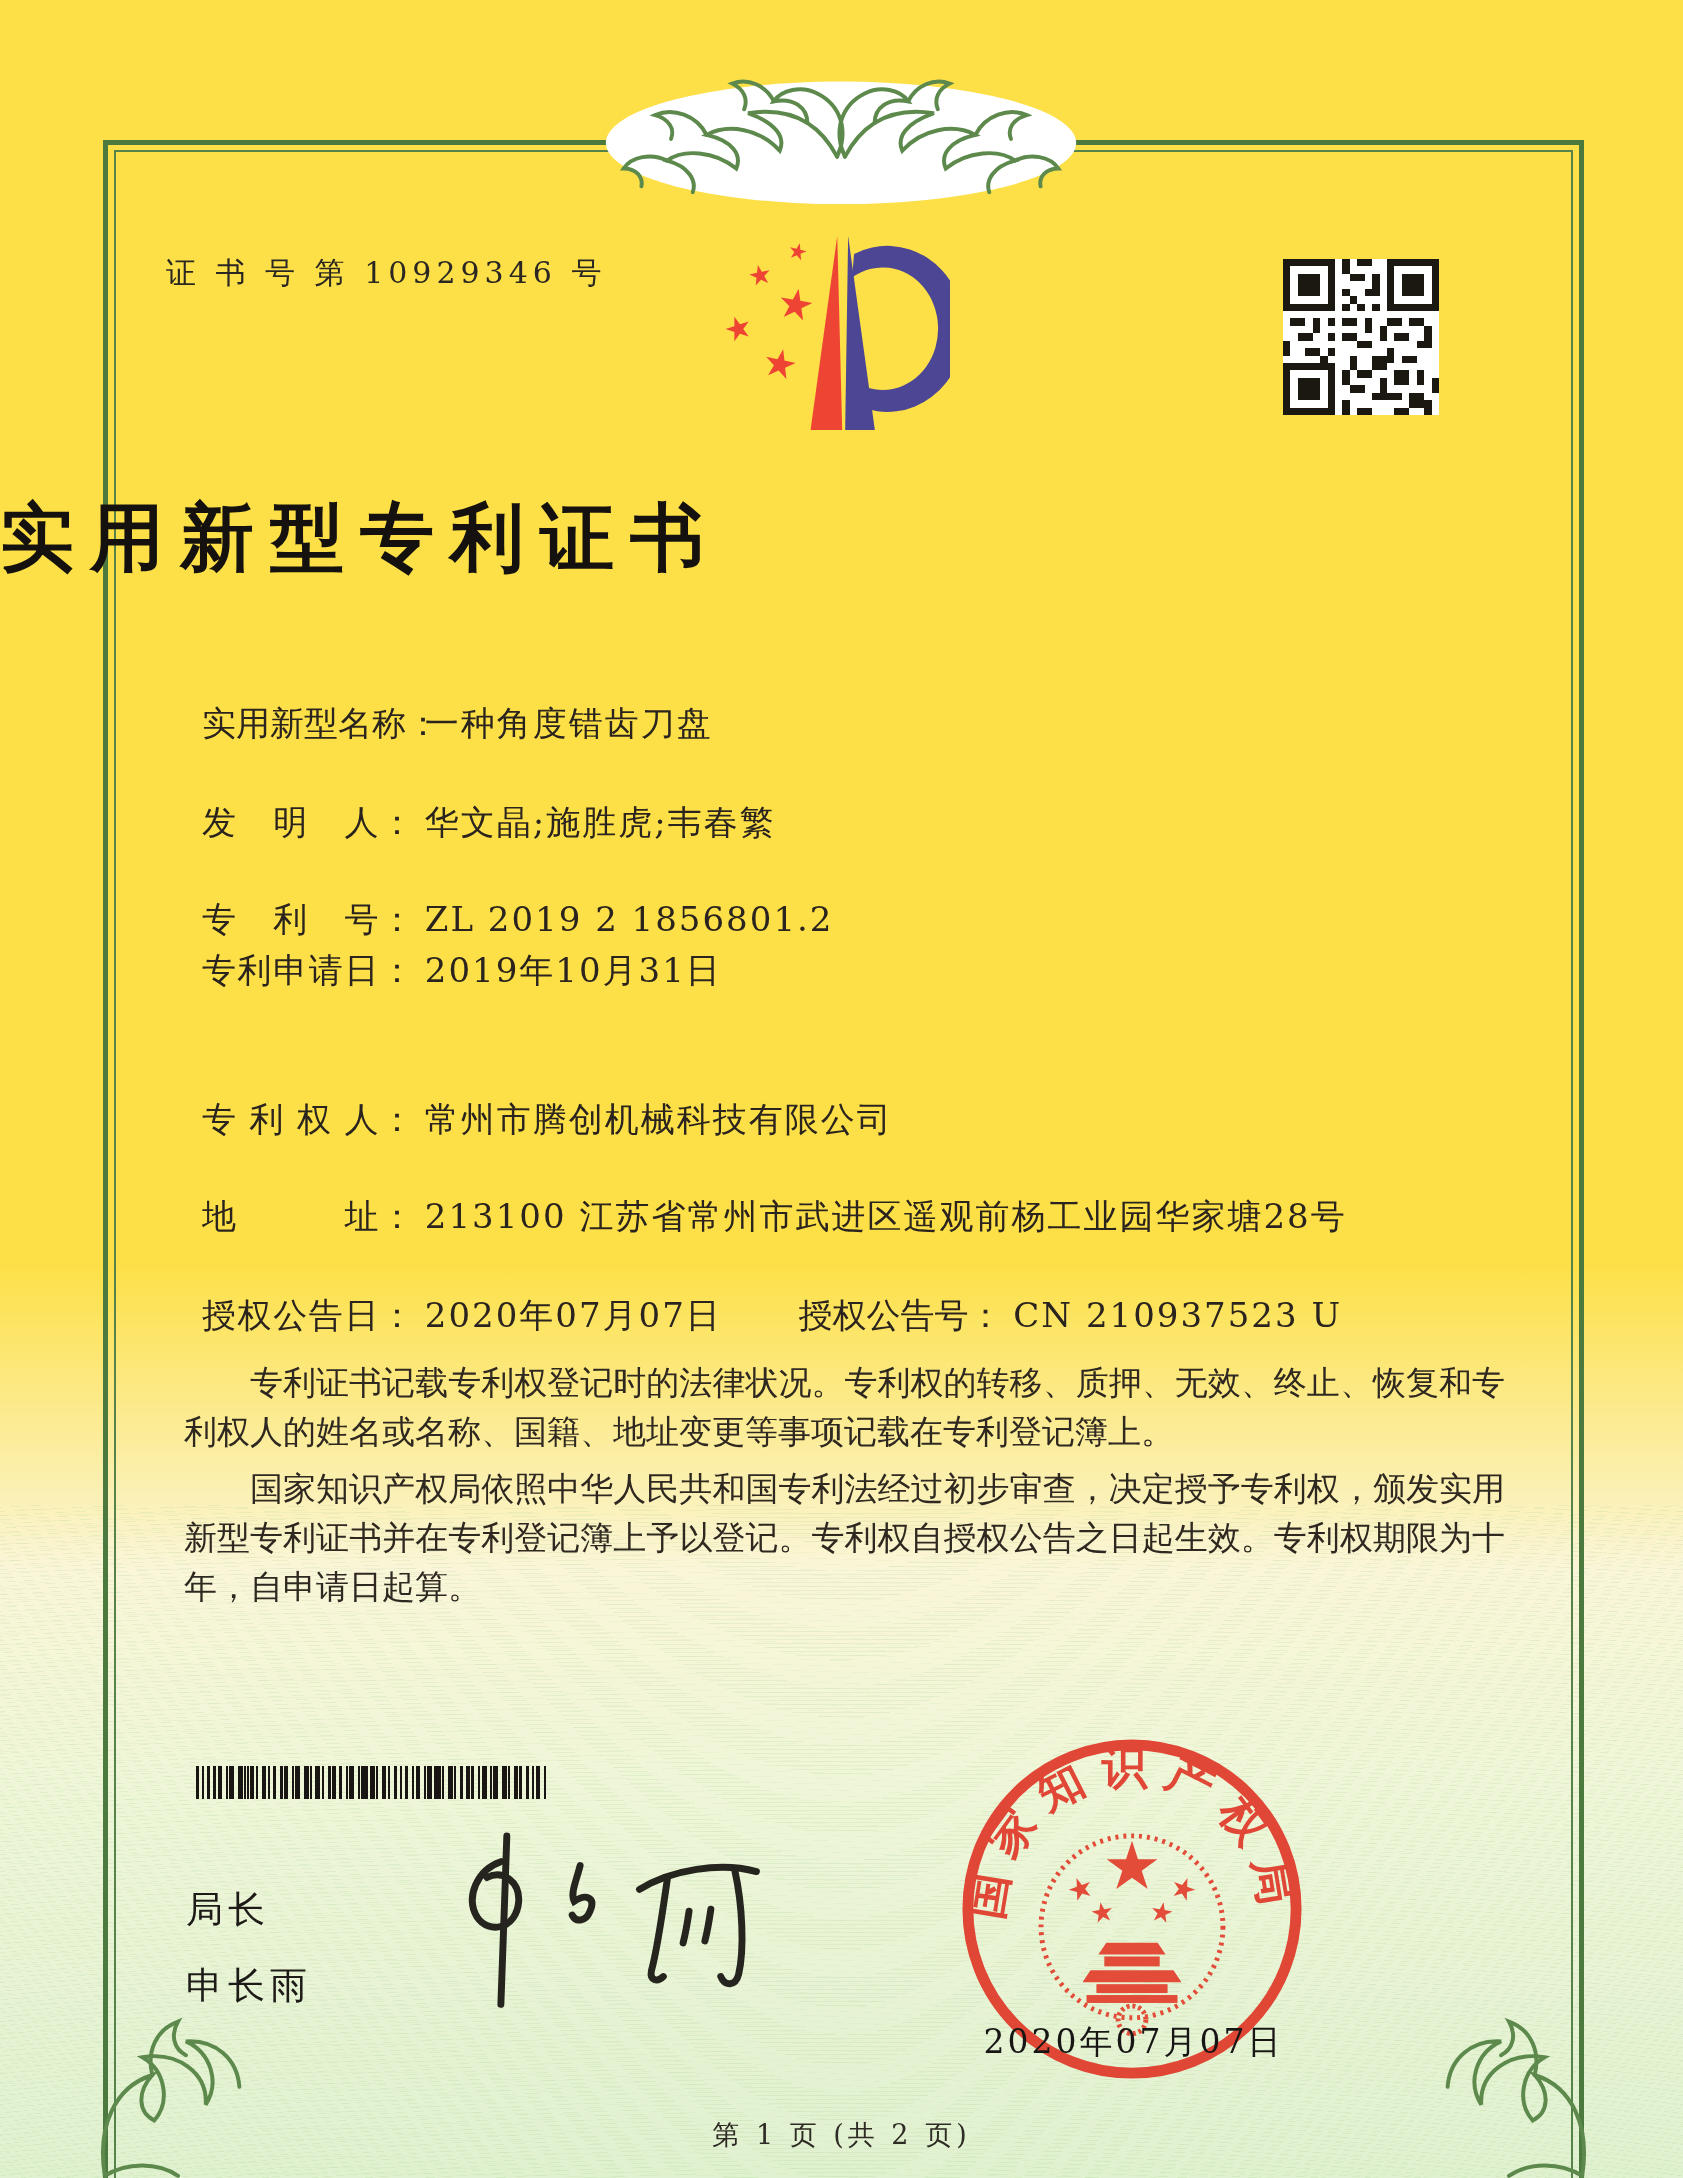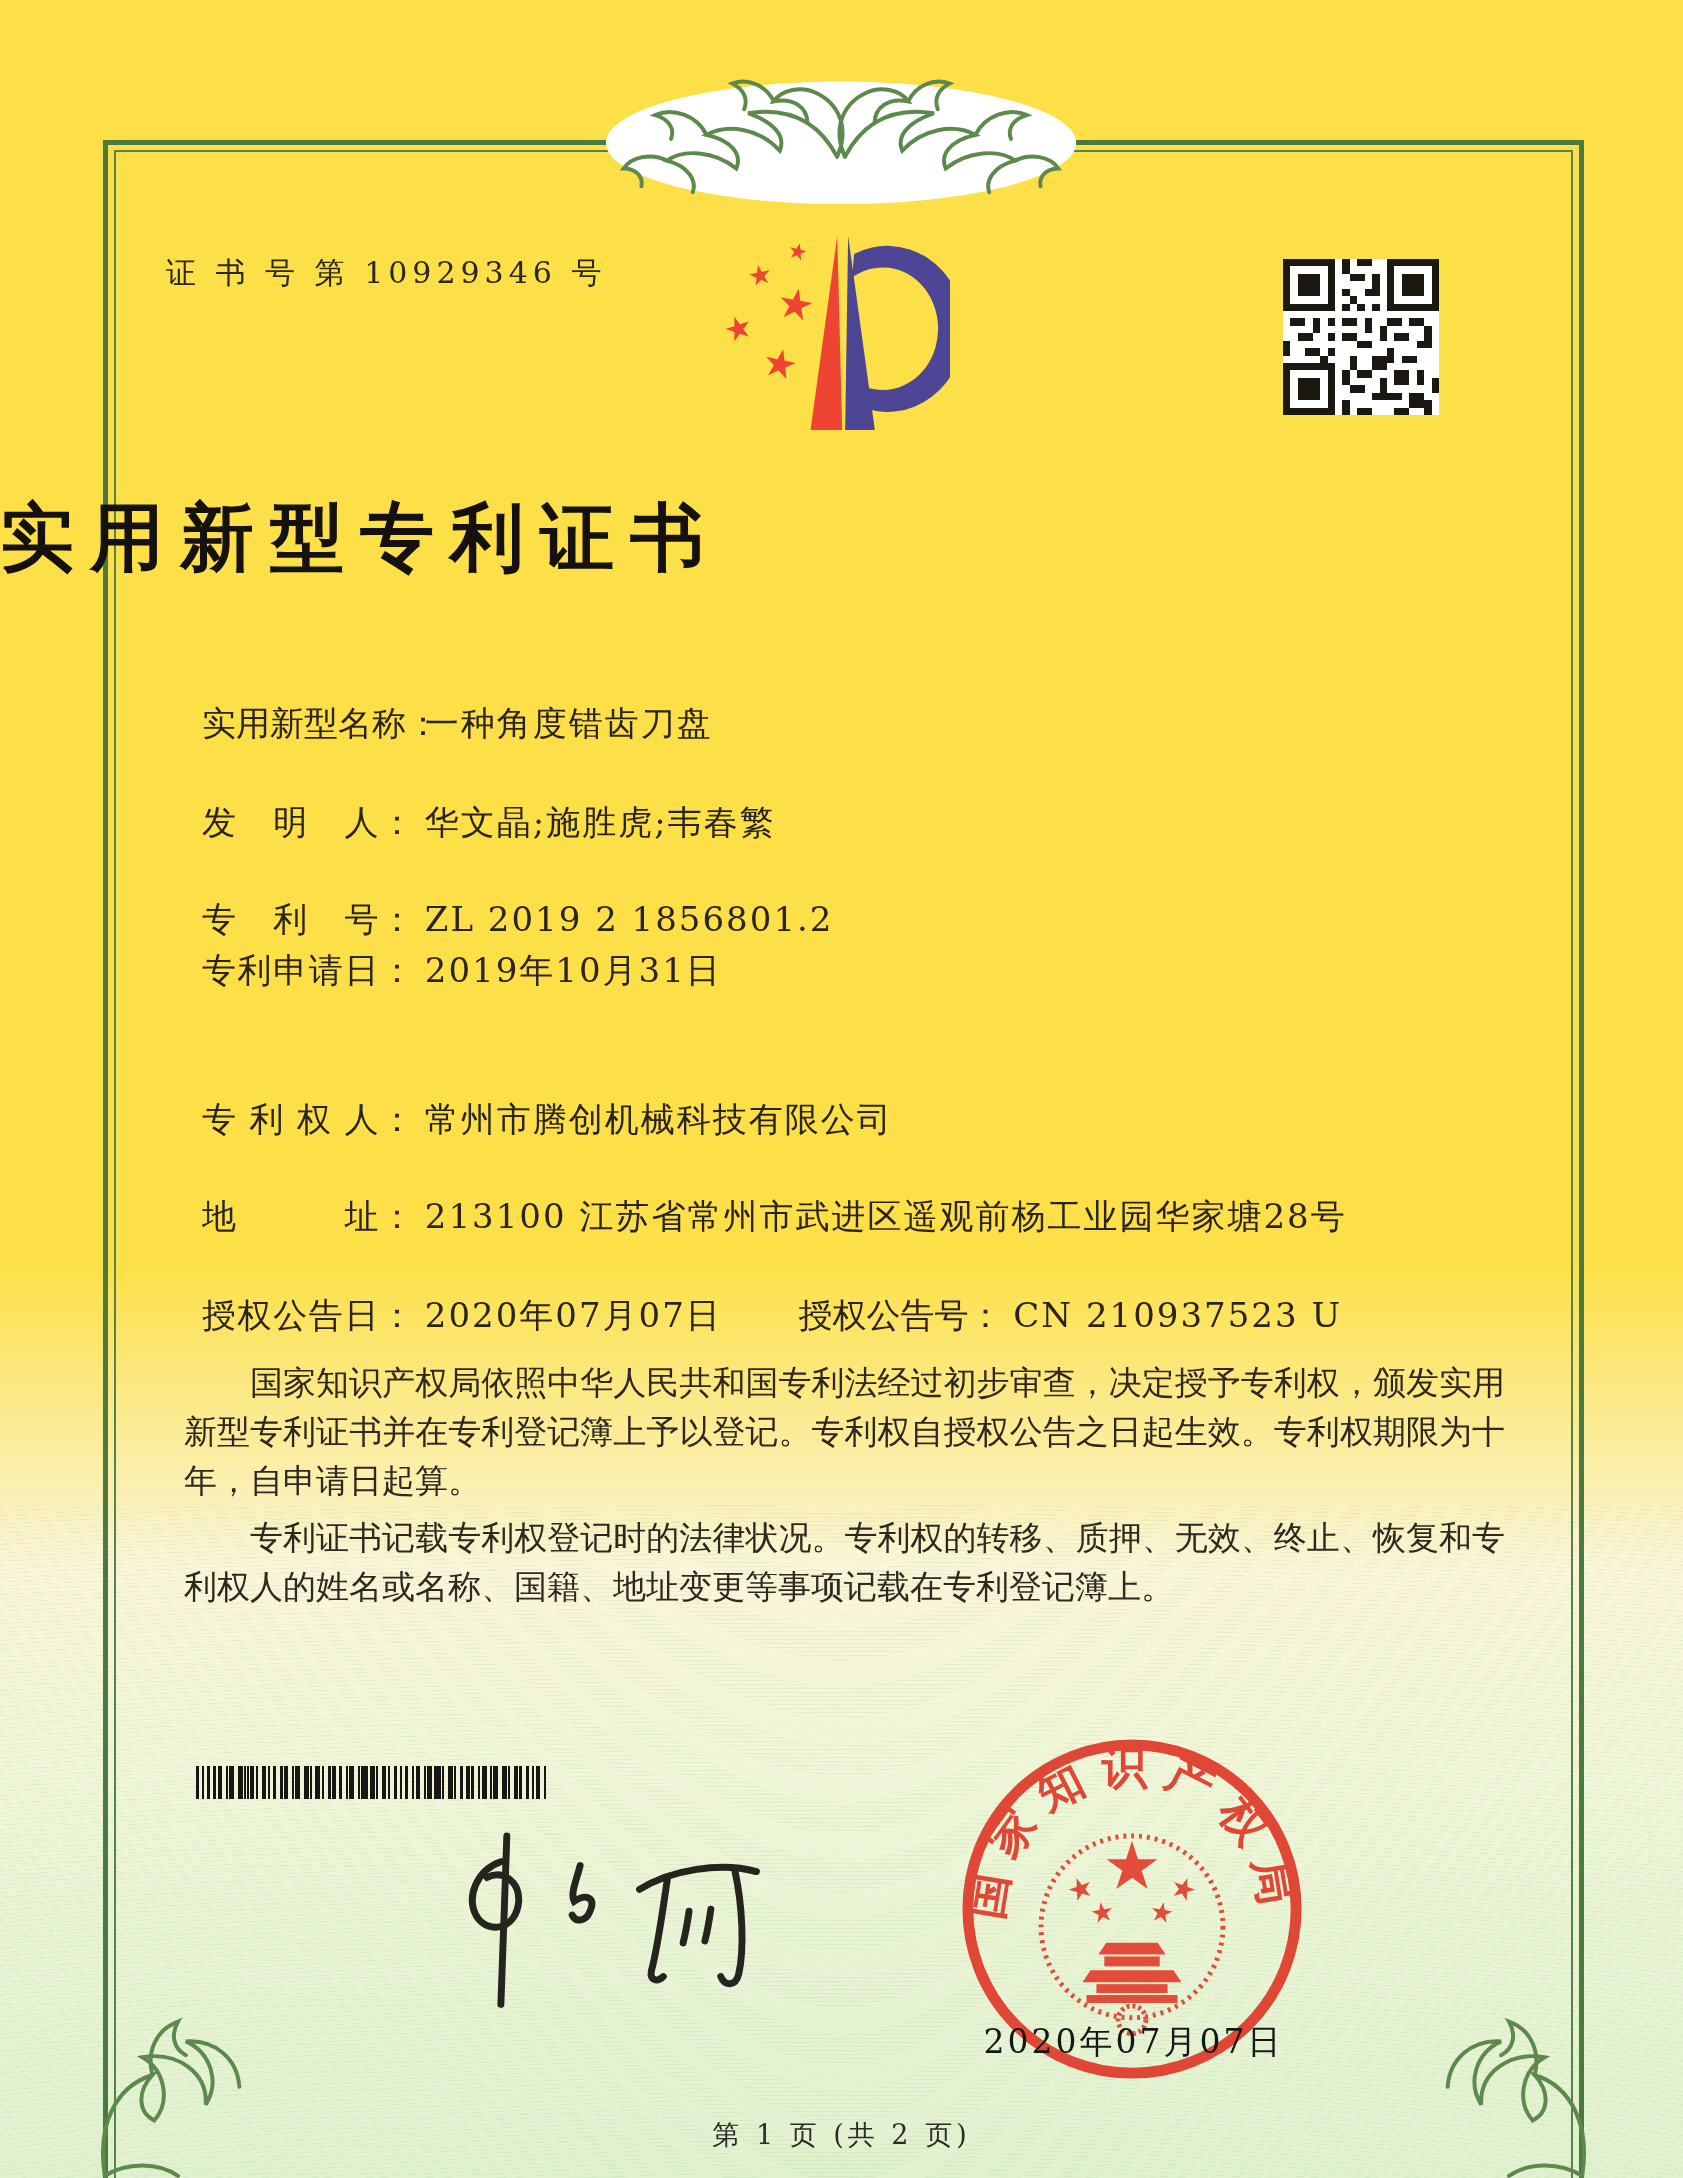--- a/index.html
+++ b/index.html
@@ -191,26 +191,30 @@
     <div class="row" style="top:1293px">
       <span class="row-label">授权公告日：</span>
       <span class="row-value">2020年07月07日</span>
       <span class="row-gap"></span>
       <span class="row-label" style="width:auto;text-align-last:auto">授权公告号：</span>
       <span class="row-value">CN 210937523 U</span>
     </div>
   </div>
 
   <div class="bodytext">
+    <p>专利证书记载专利权登记时的法律状况。专利权的转移、质押、无效、终止、恢复和专利权人的姓名或名称、国籍、地址变更等事项记载在专利登记簿上。</p>
     <p>国家知识产权局依照中华人民共和国专利法经过初步审查，决定授予专利权，颁发实用新型专利证书并在专利登记簿上予以登记。专利权自授权公告之日起生效。专利权期限为十年，自申请日起算。</p>
-    <p>专利证书记载专利权登记时的法律状况。专利权的转移、质押、无效、终止、恢复和专利权人的姓名或名称、国籍、地址变更等事项记载在专利登记簿上。</p>
   </div>
 
   <div class="barcode"></div>
 
+  <div class="signer">
+    <div>局长</div>
+    <div>申长雨</div>
+  </div>
 
   <svg class="signature" viewBox="0 0 420 210">
     <g fill="none" stroke="#16130f" stroke-width="7" stroke-linecap="round" opacity="0.92">
       <path d="M118,34 C94,42 82,70 94,90 C106,108 134,102 136,74 C137,54 120,42 104,50"></path>
       <path d="M124,8 C122,62 120,132 118,178"></path>
       <path d="M198,38 C194,54 188,66 192,74 C204,66 214,70 208,84 C204,94 194,96 190,88"></path>
       <path d="M258,62 C290,42 340,34 376,44"></path>
       <path d="M286,52 C280,94 274,130 270,144 C268,154 276,156 282,150"></path>
       <path d="M354,42 C362,78 364,122 358,148 C355,160 344,160 340,150"></path>
       <path d="M308,84 C306,98 304,108 302,116"></path>

